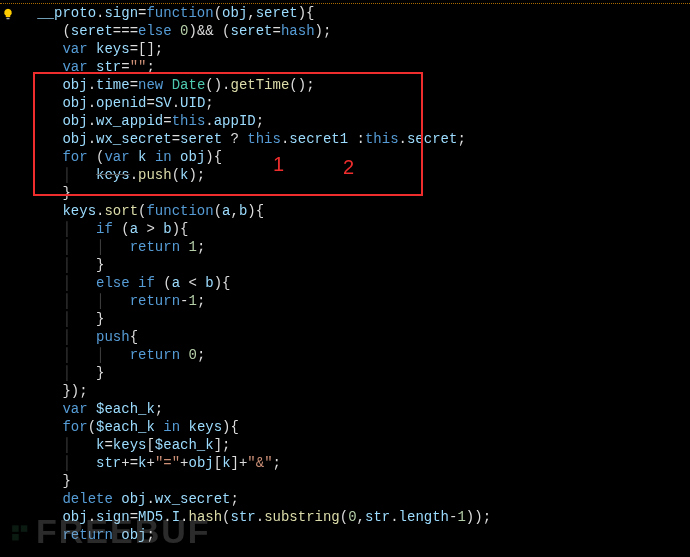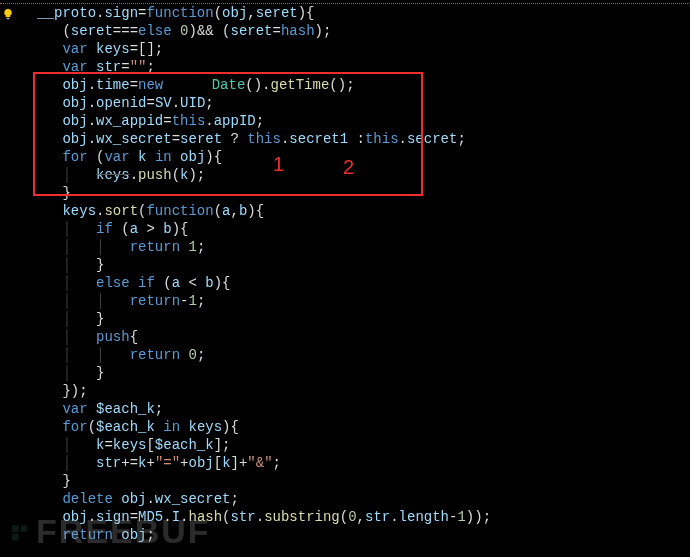--- a/index.html
+++ b/index.html
@@ -3,21 +3,21 @@
 <meta charset="utf-8">
 <style>
   html,body{margin:0;padding:0;background:#000;width:690px;height:557px;overflow:hidden;}
   body{font-family:Consolas,'Courier New',monospace;font-size:14px;line-height:18px;color:#dcdcdc;position:relative;}
   .editor{position:relative;padding:4px 0 0 0;}
   .top-line{position:absolute;left:0;top:3px;width:100%;border-top:1px dotted #a86a00;}
   .line{white-space:pre;padding-left:12px;}
   .indent-guide{color:#404040;}
   .kw{color:#569cd6;}
   .meth{color:#dcdcaa;}
-  .type{color:#4ec9b0;margin-left:40px;}
+  .type{color:#4ec9b0;}
   .num{color:#b5cea8;}
   .str{color:#ce9178;}
   .ident{color:#9cdcfe;}
   .punct{color:#dcdcdc;}
   .op{color:#dcdcdc;}
   .prop{color:#9cdcfe;}
   .bulb{position:absolute;left:2px;top:8px;width:12px;height:12px;}
   .bbox{position:absolute;border:2px solid #ef2d2d;}
   .annot{position:absolute;color:#ef2d2d;font-size:20px;font-family:sans-serif;}
   .watermark{position:absolute;left:10px;bottom:10px;font-family:Arial,sans-serif;font-weight:900;letter-spacing:2px;opacity:0.25;font-size:34px;color:#aaa;text-align:right;}

